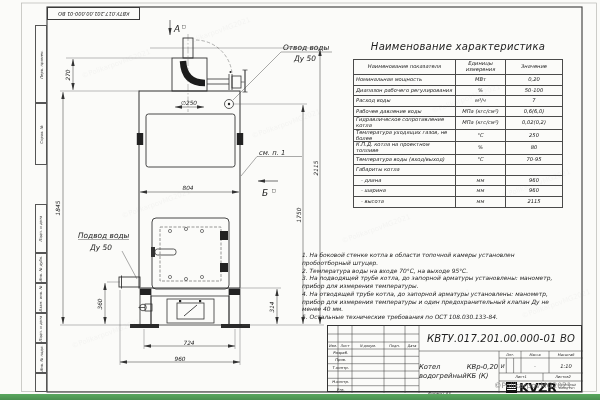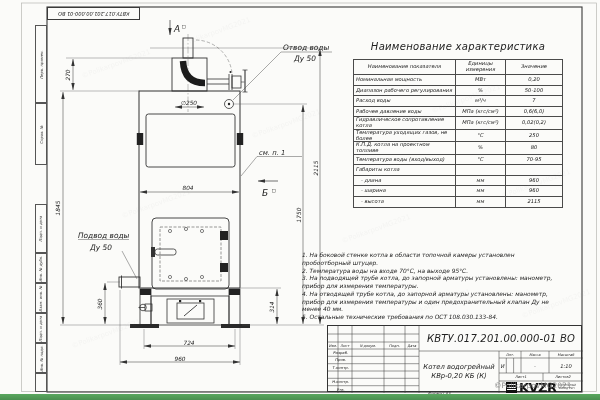--- a/index.html
+++ b/index.html
@@ -23,21 +23,21 @@
   .ttable tr{height:10.6px;} .ttable tr.hd{height:15px;}
   .ttable td.nm{text-align:left;}
   
   .notes{left:302px;top:252px;width:262px;font-size:5.9px;font-style:italic;line-height:1.32;}
   
   .stamp{left:327px;top:325px;width:255px;height:67px;border:1.1px solid #333;}
   .stamp .t{position:absolute;box-sizing:border-box;display:flex;align-items:center;justify-content:center;
             font-style:italic;color:#222;}
   .docnum{font-size:10px;letter-spacing:.2px;}
   .tiny{font-size:3.5px;} .role{font-size:3.8px;justify-content:flex-start;padding-left:1.5px;}
-  .pname{flex-direction:column;font-size:6.8px;line-height:1.35;}
+  .pname{font-size:6.8px;line-height:1.35;}
   .val{font-size:5.2px;}
   .sheetrow{font-size:3.6px;justify-content:space-between;padding:0 3px;}
   .logo{display:flex;align-items:center;gap:2px;font-style:normal;}
   .logomark{width:9px;height:9px;background:repeating-linear-gradient(180deg,#111 0 1.4px,#fff 1.4px 2.4px);
             border:1px solid #111;}
   .logoname{font-weight:bold;font-size:13px;letter-spacing:-0.5px;color:#111;}
   .logosub{display:flex;flex-direction:column;font-size:2.7px;color:#444;line-height:1.2;}
   .fmt{left:428px;top:390.5px;font-size:4px;font-style:italic;color:#333;}
   
   .wm{position:absolute;font-size:7px;color:#888;opacity:.06;transform:rotate(-20deg);white-space:nowrap;}

